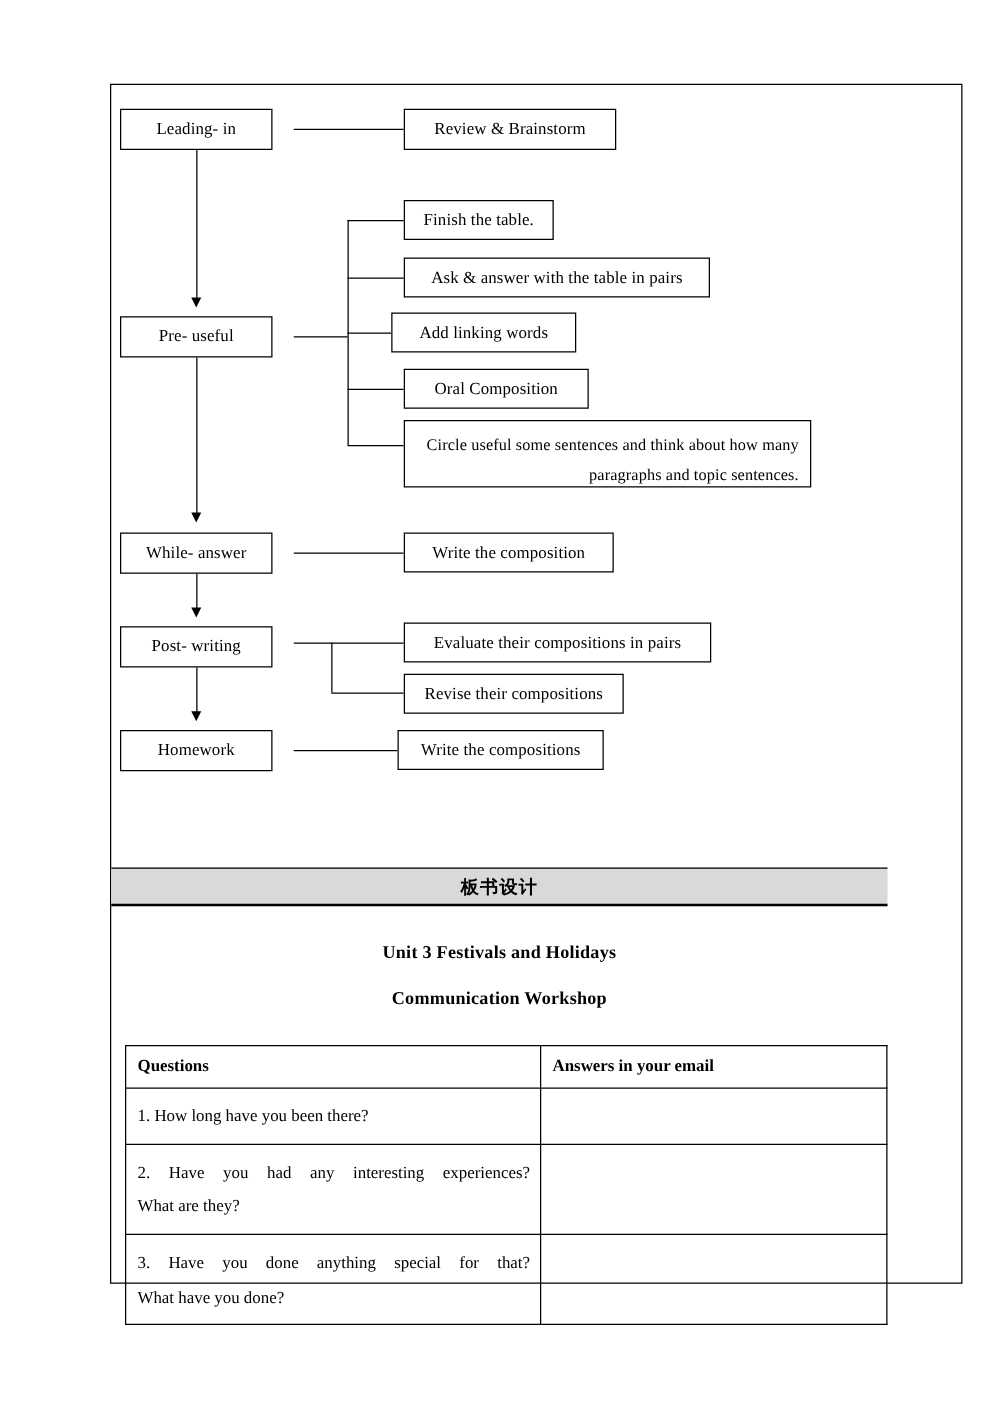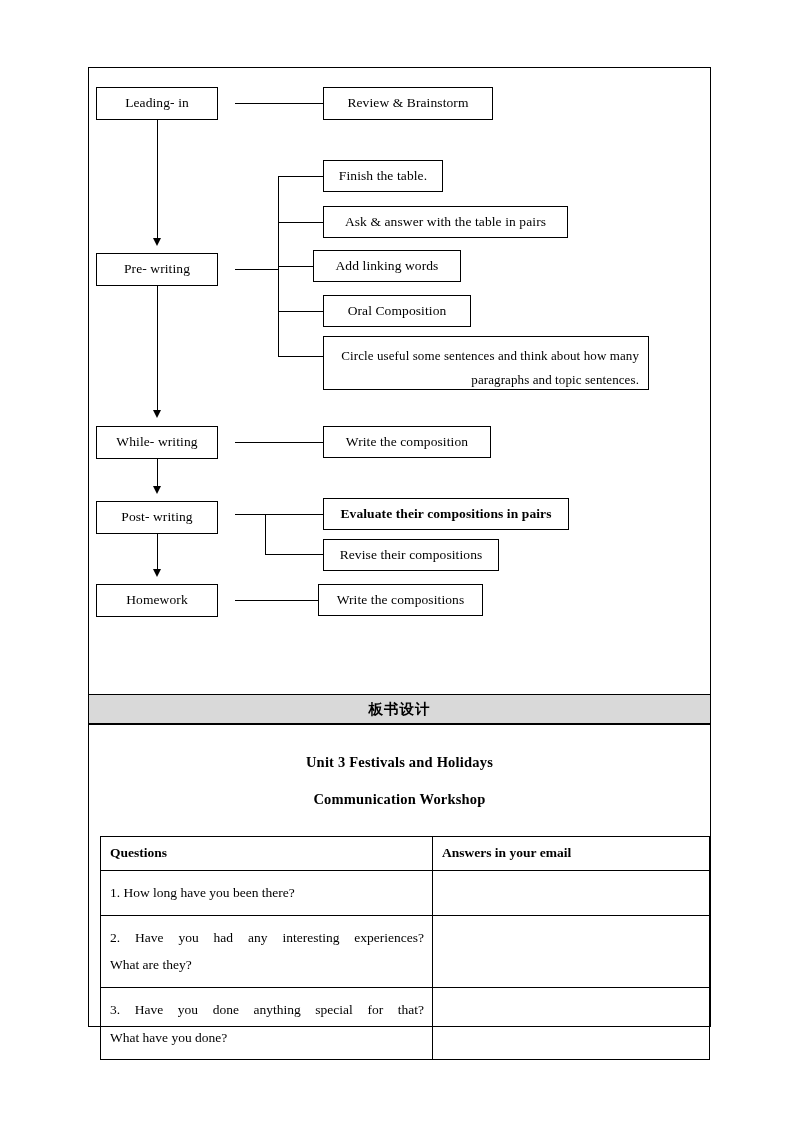--- a/index.html
+++ b/index.html
@@ -15,21 +15,21 @@
     font-family: "Liberation Serif", "DejaVu Serif", serif;
     color: #000000;
     overflow: hidden;
   }
 
   
   #doc-frame {
     position: absolute;
     left: 88px;
     top: 67px;
-    width: 623px;
+    width: 682px;
     height: 960px;
     border: 1px solid #000;
     box-sizing: border-box;
     background: #ffffff;
     padding-left: 41px;
   }
 
   
   #flowchart {
     position: absolute;
@@ -164,25 +164,25 @@
 
 <div id="doc-frame">
 
   <div id="flowchart">
 
     <div class="node" style="left:7px; top:19px; width:122px; height:33px;">
       <span>Leading- in</span>
     </div>
 
     <div class="node" style="left:7px; top:185px; width:122px; height:33px;">
-      <span>Pre- writing</span>
+      <span>Pre- useful</span>
     </div>
 
     <div class="node" style="left:7px; top:358px; width:122px; height:33px;">
-      <span>While-  writing</span>
+      <span>While-  answer</span>
     </div>
 
     <div class="node" style="left:7px; top:433px; width:122px; height:33px;">
       <span>Post- writing</span>
     </div>
 
     <div class="node" style="left:7px; top:516px; width:122px; height:33px;">
       <span>Homework</span>
     </div>
 
@@ -237,21 +237,21 @@
 
     <div class="node" style="left:234px; top:358px; width:168px; height:32px;">
       <span>Write the composition</span>
     </div>
 
     <div class="hline" style="left:146px; top:446px; width:30px;"></div>
     <div class="vline" style="left:176px; top:446px; height:40px;"></div>
     <div class="hline" style="left:176px; top:446px; width:58px;"></div>
     <div class="hline" style="left:176px; top:486px; width:58px;"></div>
 
-    <div class="node" style="left:234px; top:430px; width:246px; height:32px;font-weight:bold;">
+    <div class="node" style="left:234px; top:430px; width:246px; height:32px;">
       <span>Evaluate their compositions in pairs</span>
     </div>
 
     <div class="node" style="left:234px; top:471px; width:176px; height:32px;">
       <span>Revise their compositions</span>
     </div>
 
     <div class="hline" style="left:146px; top:532px; width:83px;"></div>
 
     <div class="node" style="left:229px; top:516px; width:165px; height:32px;">

